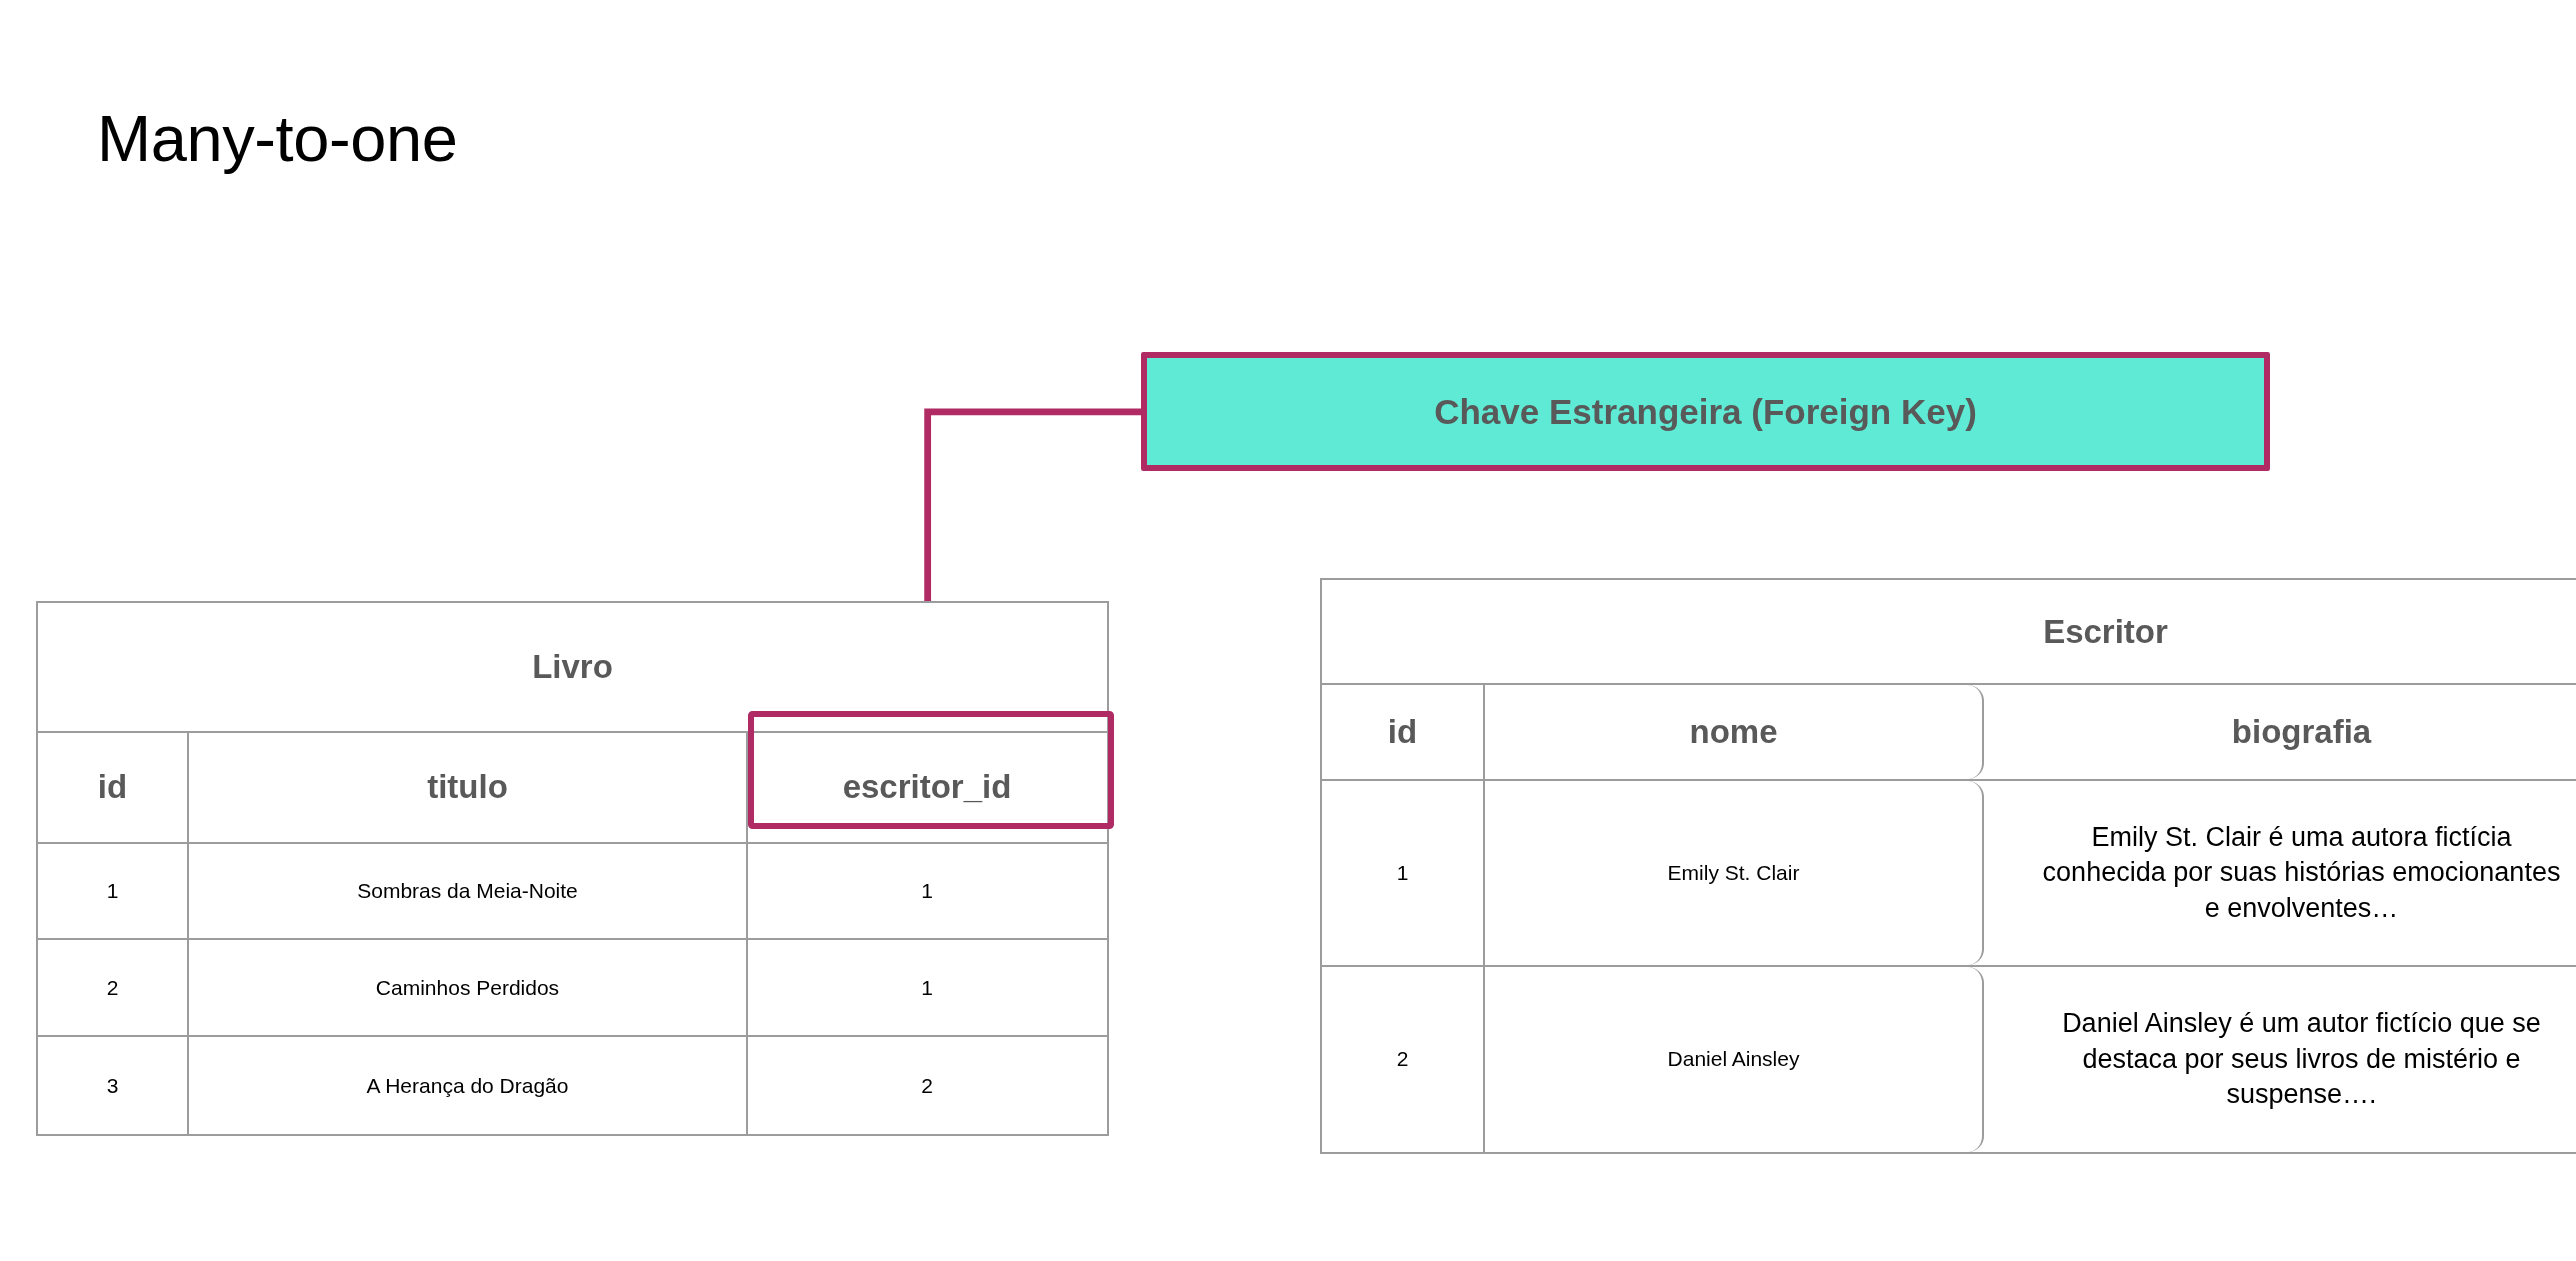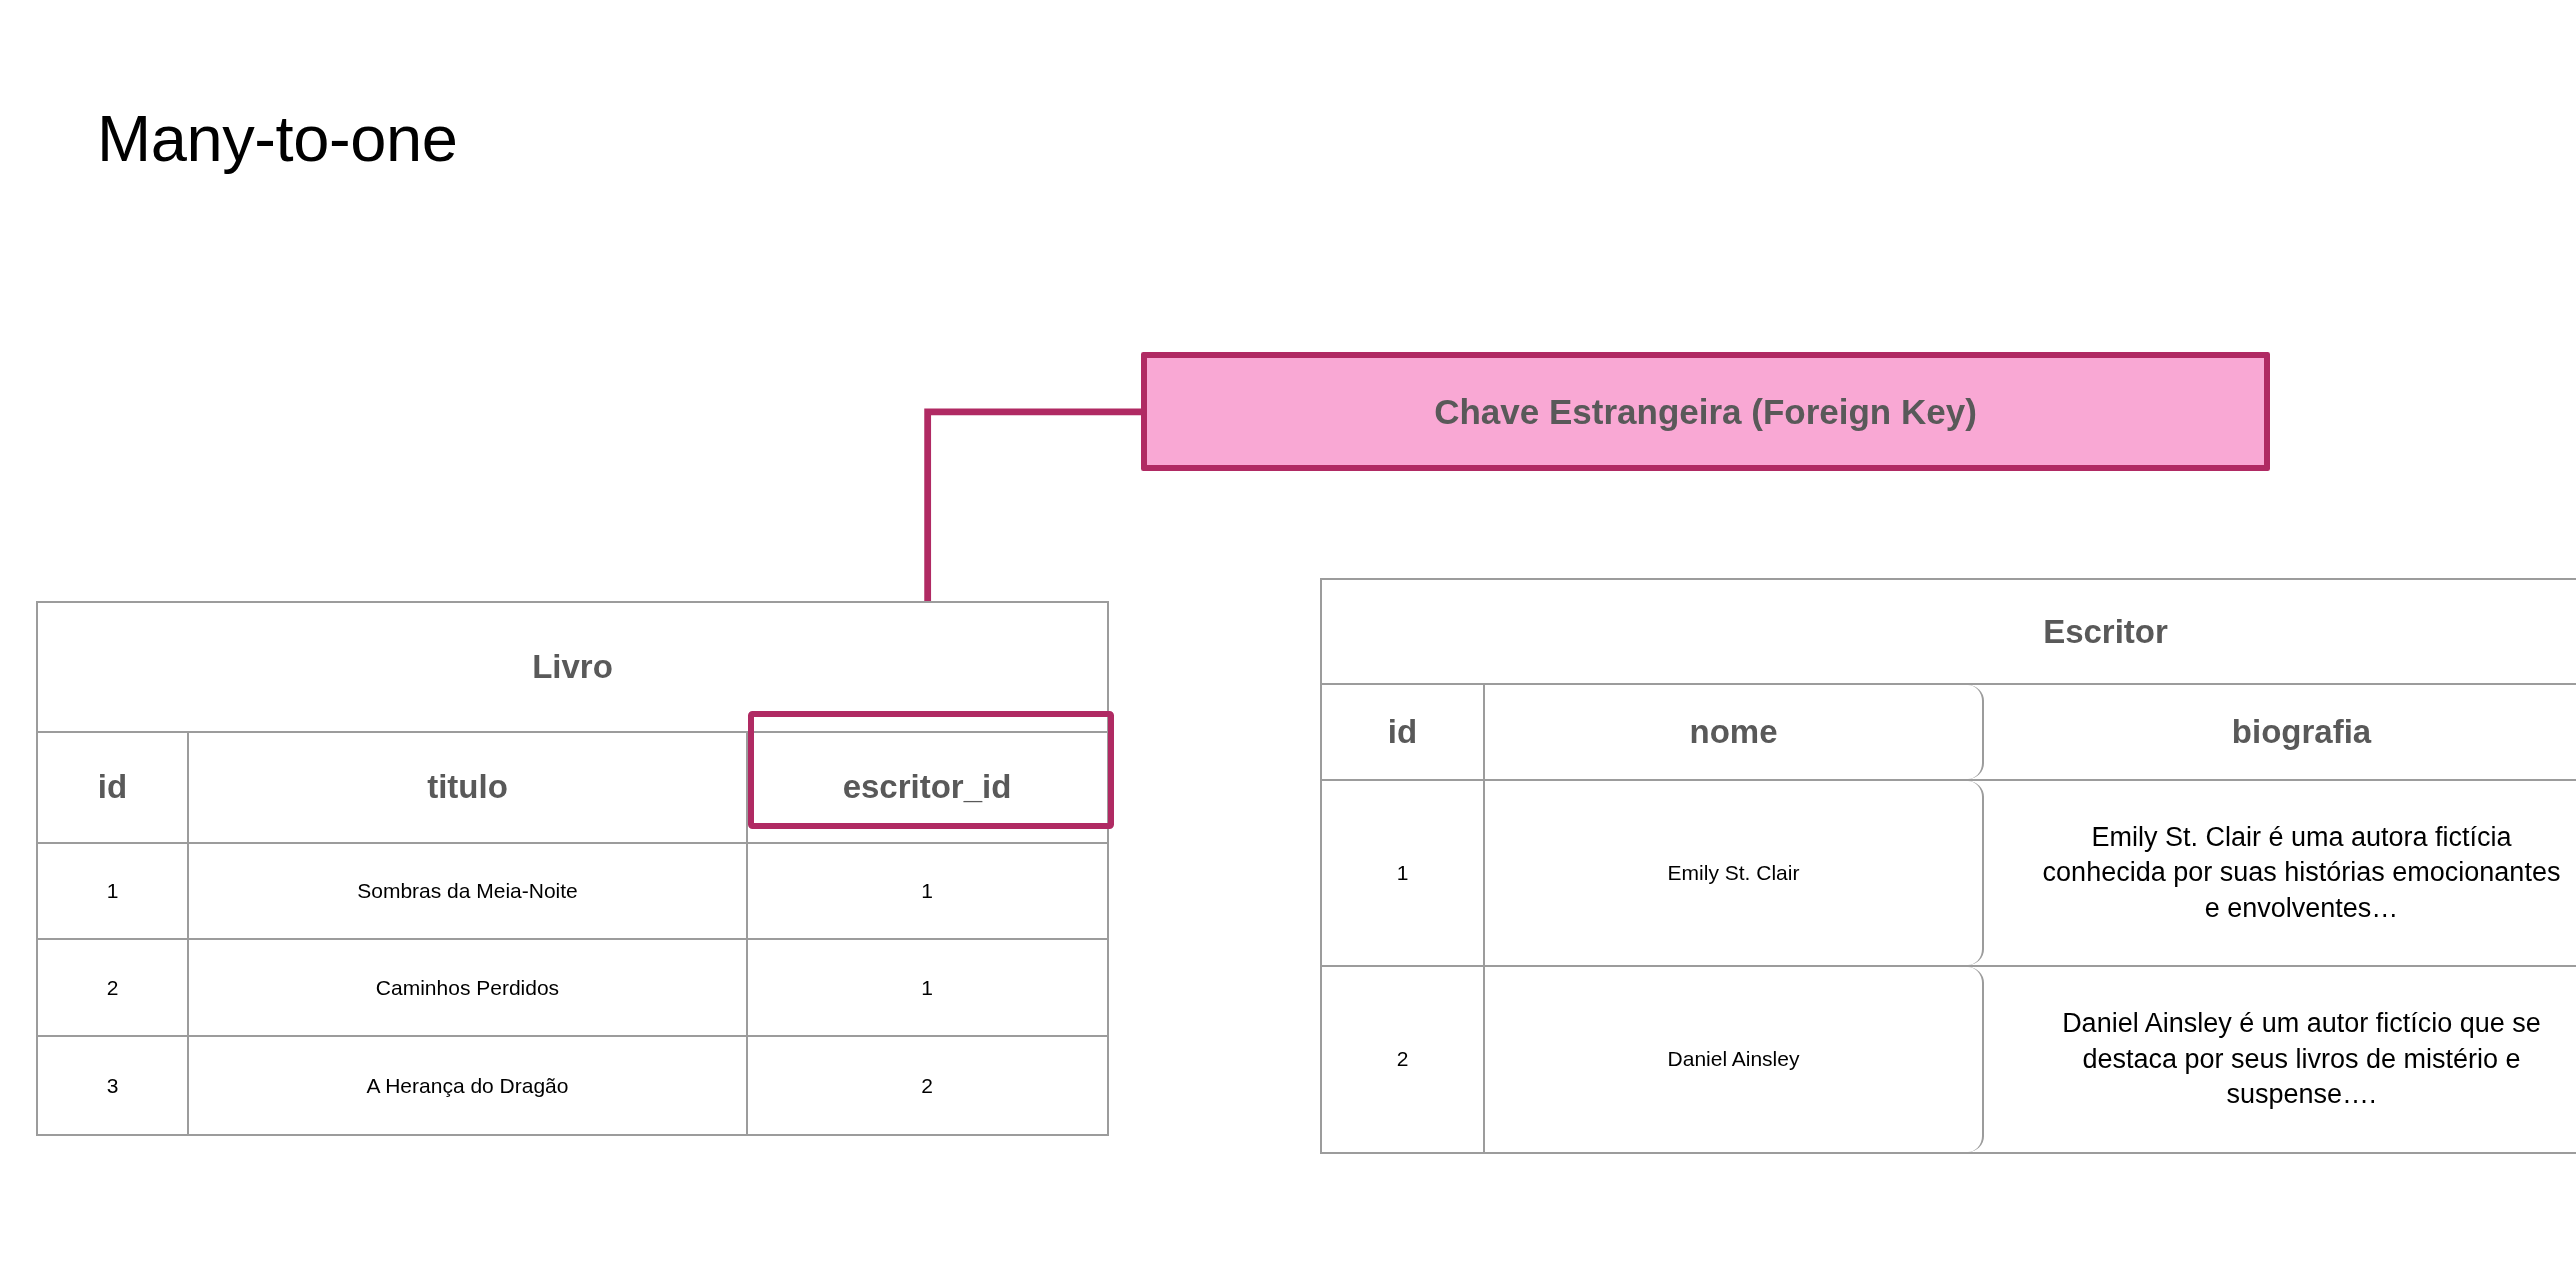--- a/index.html
+++ b/index.html
@@ -41,21 +41,21 @@
   
   .fk-callout {
     position: absolute;
     left: 1141px;
     top: 352px;
     width: 1129px;
     height: 119px;
     box-sizing: border-box;
     border: 6.8px solid #b02a63;
     border-radius: 2.3px;
-    background: #f9a8d4;
+    background: #5eead4;
     display: flex;
     align-items: center;
     justify-content: center;
   }
   .fk-callout-label {
     font-size: 35px;
     font-weight: bold;
     color: #595959;
     white-space: nowrap;
   }

